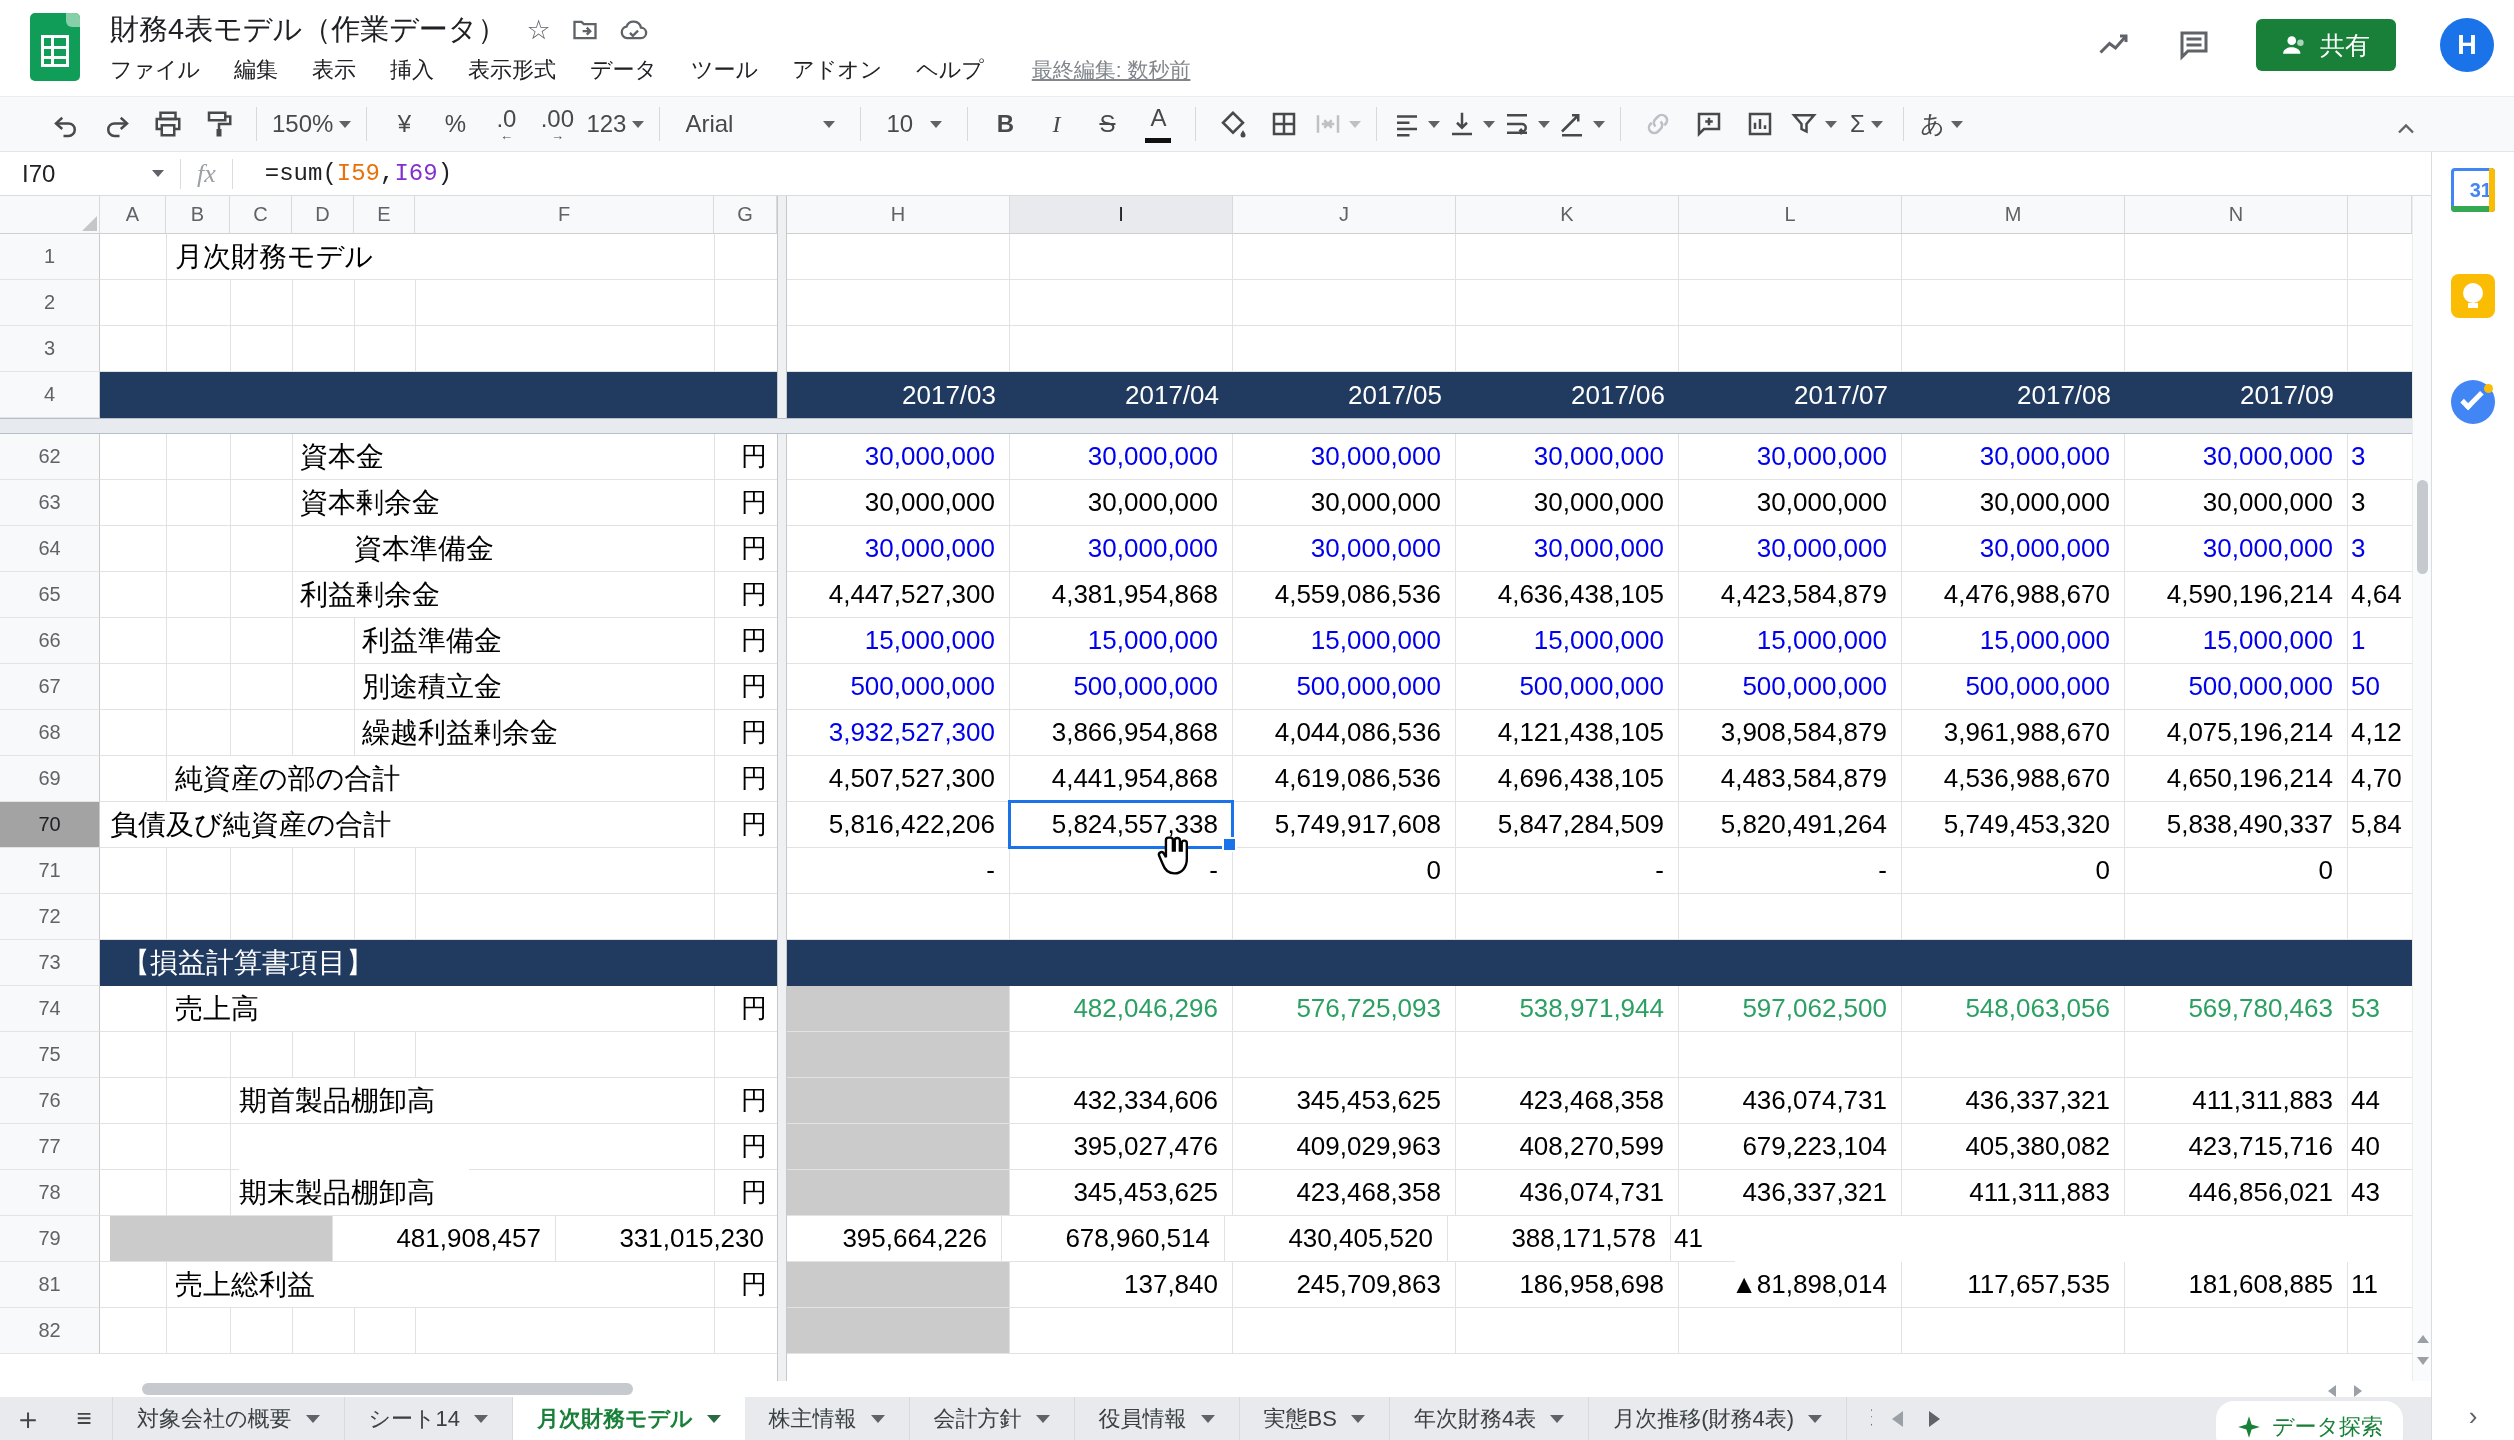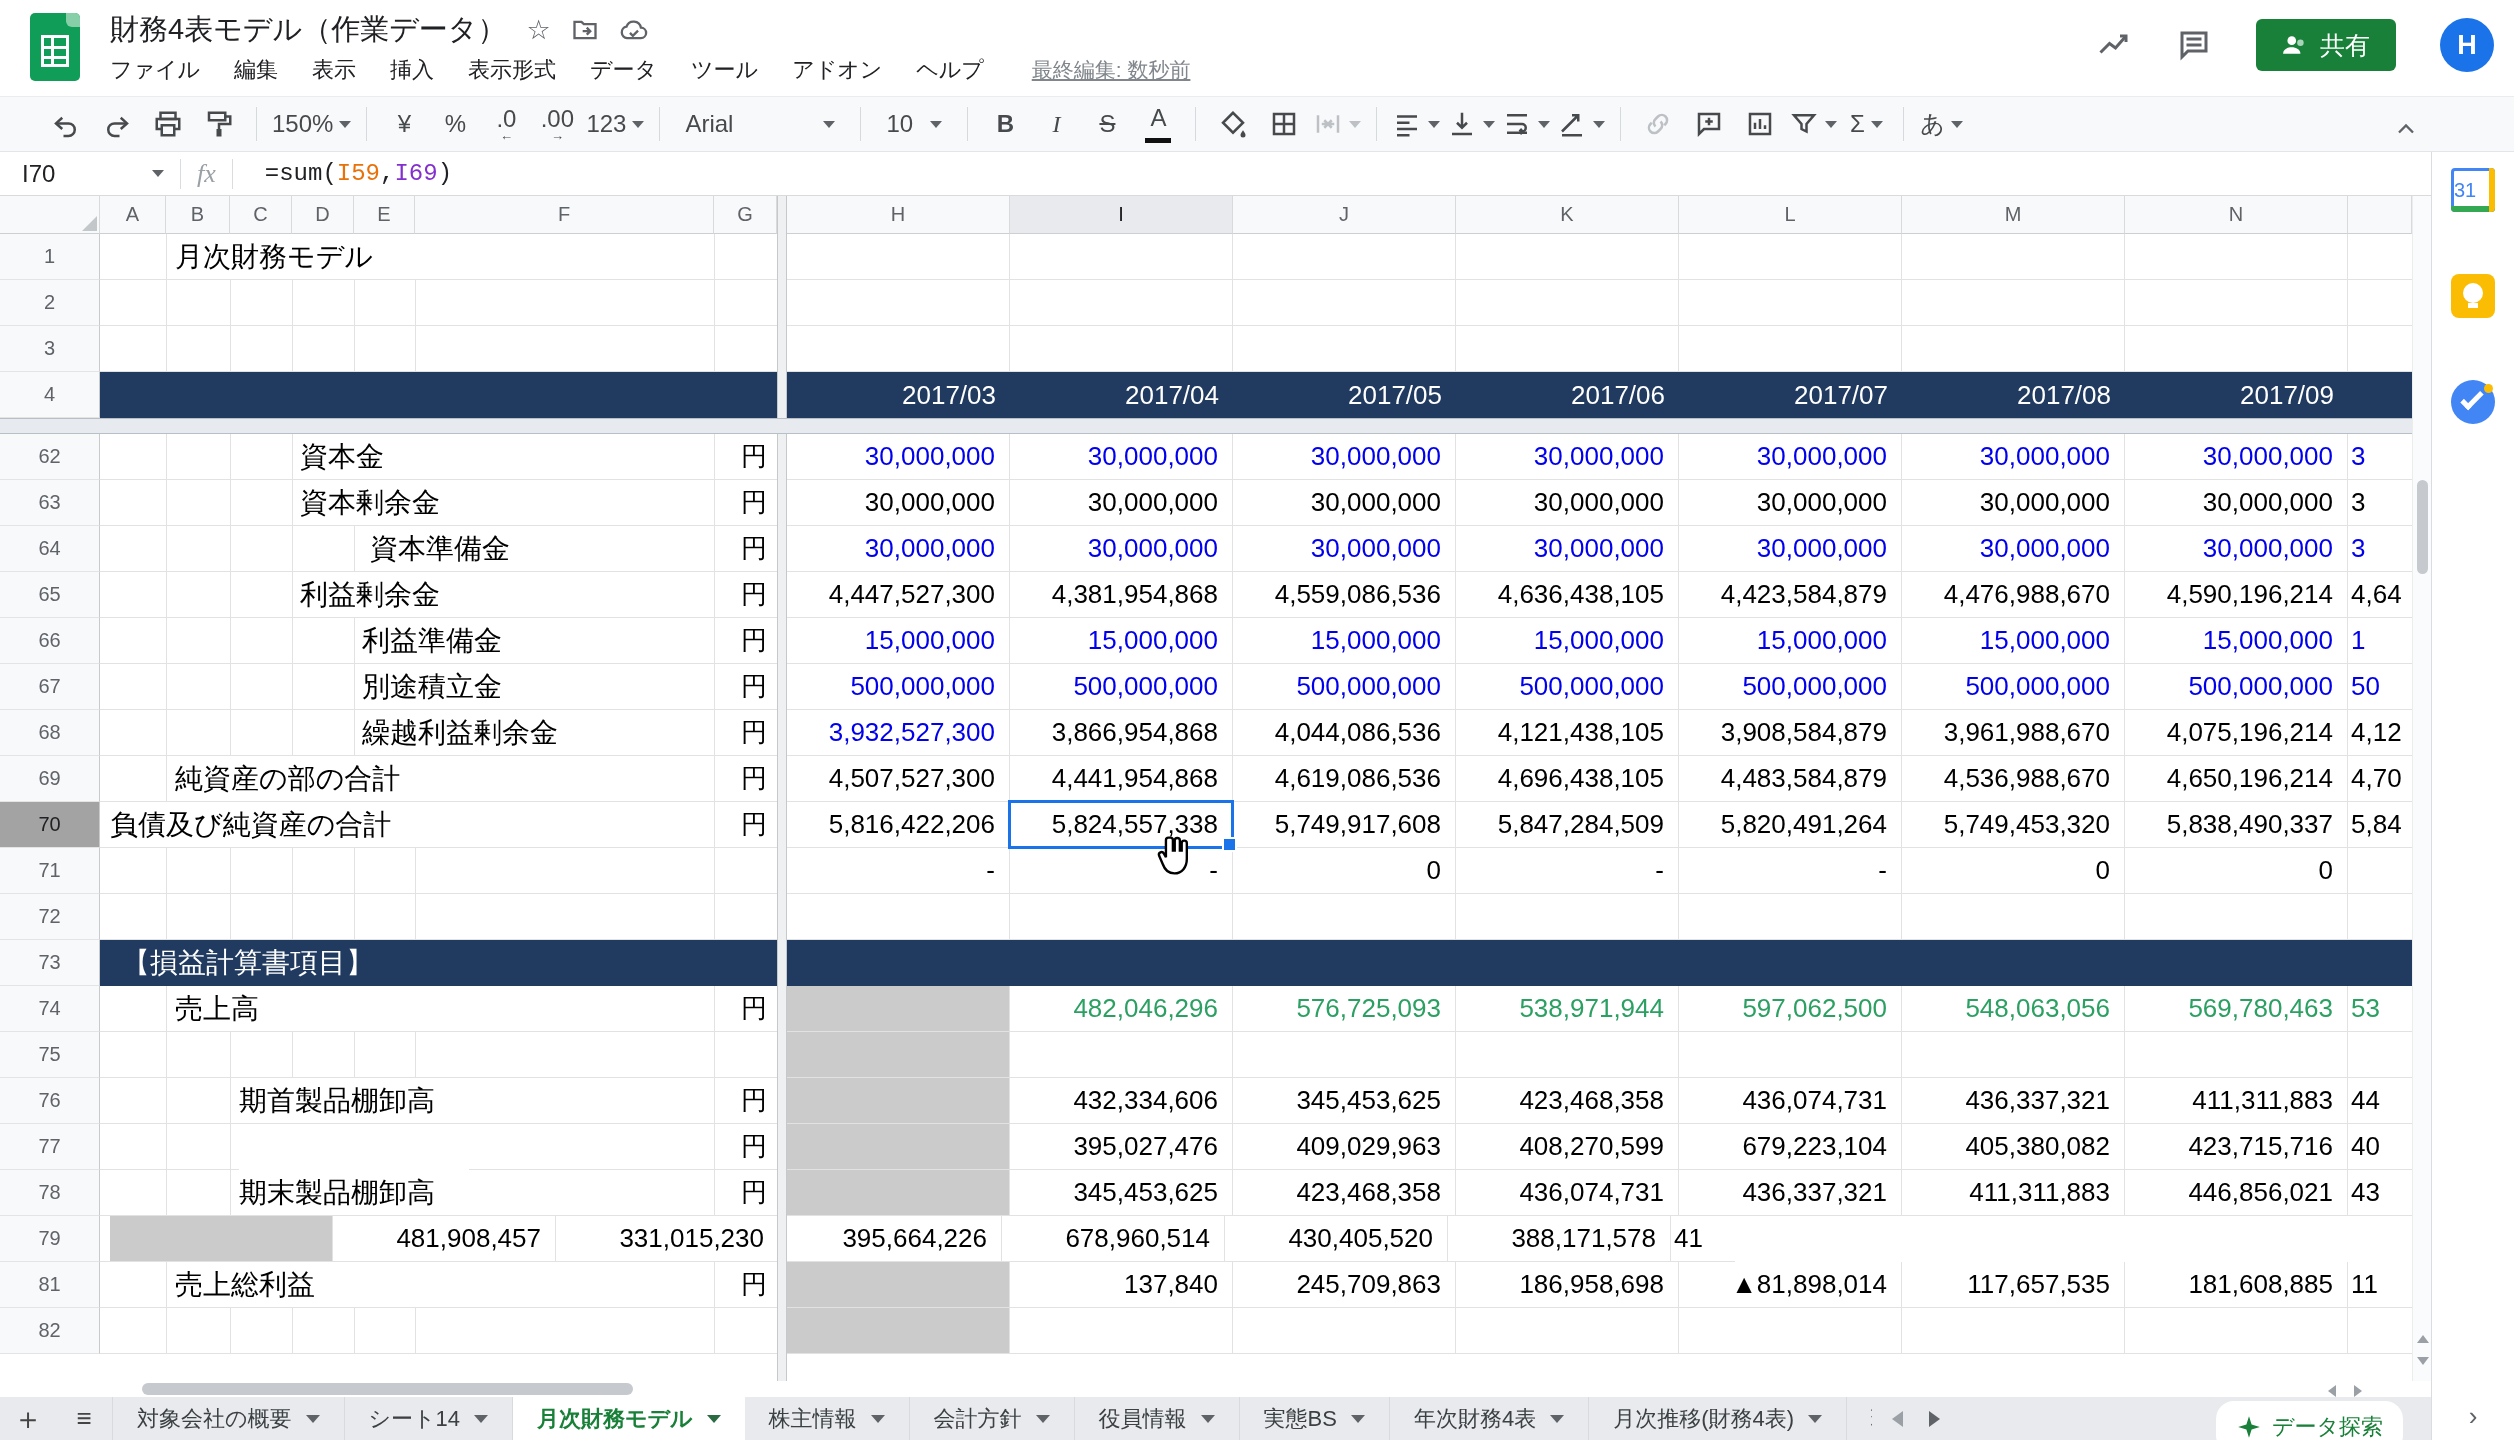--- a/index.html
+++ b/index.html
@@ -127,21 +127,21 @@
   #tabnav{display:flex;gap:26px;margin-left:20px}
   .tn{width:0;height:0}
   #tnl{border-top:8px solid transparent;border-bottom:8px solid transparent;border-right:11px solid #9aa0a6}
   #tnr{border-top:8px solid transparent;border-bottom:8px solid transparent;border-left:11px solid #5f6368}
   #explore{position:absolute;right:28px;top:4px;height:52px;display:flex;align-items:center;gap:10px;
            background:#fff;border-radius:18px;padding:0 20px;color:var(--tabgreen);font-size:22px}
   
   #rail{position:absolute;left:2431px;top:152px;width:83px;height:1288px;background:#fff;border-left:1px solid #dadce0;z-index:10}
   .ricon{width:44px;height:44px;margin:0 auto;position:relative}
   #ric-cal{margin-top:16px;background:#fff;border:3px solid #4285f4;border-radius:4px;
-           color:#4285f4;font-size:20px;font-weight:normal;display:flex;align-items:center;justify-content:flex-start}
+           color:#4285f4;font-size:20px;font-weight:bold;display:flex;align-items:center;justify-content:flex-end}
   #ric-cal:before{content:"";position:absolute;left:-3px;right:-3px;bottom:-3px;height:6px;background:#34a853;border-radius:0 0 4px 4px}
   #ric-cal:after{content:"";position:absolute;top:-3px;bottom:-3px;right:-3px;width:6px;background:#fbbc04;border-radius:0 4px 4px 0}
   #ric-keep{margin-top:62px;background:#fbbc04;border-radius:8px}
   #ric-keep .bulb{position:absolute;left:12px;top:9px;width:20px;height:20px;border-radius:50%;background:#fff}
   #ric-keep .base{position:absolute;left:17px;top:29px;width:10px;height:5px;background:#fff}
   #ric-tasks{margin-top:62px;background:#4285f4;border-radius:50%}
   #ric-tasks .chk{position:absolute;left:10px;top:13px;width:22px;height:11px;border-left:5px solid #fff;
                   border-bottom:5px solid #fff;transform:rotate(-45deg)}
   #ric-tasks .dot{position:absolute;right:2px;top:4px;width:9px;height:9px;border-radius:50%;background:#fbbc04}
   #rail-chevron{position:absolute;bottom:8px;left:0;right:0;text-align:center;color:#5f6368;font-size:26px}
@@ -516,21 +516,21 @@
           <div class="mc"><span class="val ck">30,000,000</span></div>
           <div class="oc ck">3</div>
         </div>
         <div class="grow">
           <div class="gut">64</div>
           <div class="lreg">
             <div class="vl" style="left: 66px;"></div>
             <div class="vl" style="left: 130px;"></div>
             <div class="vl" style="left: 192px;"></div>
             <div class="vl" style="left: 254px;"></div>
-            <span class="lbl" style="left: 270px;">資本準備金</span>
+            <span class="lbl" style="left: 254px;">資本準備金</span>
             <div class="unit">円</div>
           </div>
           <div class="gapcell"></div>
           <div class="mc"><span class="val cb">30,000,000</span></div>
           <div class="mc"><span class="val cb">30,000,000</span></div>
           <div class="mc"><span class="val cb">30,000,000</span></div>
           <div class="mc"><span class="val cb">30,000,000</span></div>
           <div class="mc"><span class="val cb">30,000,000</span></div>
           <div class="mc"><span class="val cb">30,000,000</span></div>
           <div class="mc"><span class="val cb">30,000,000</span></div>

